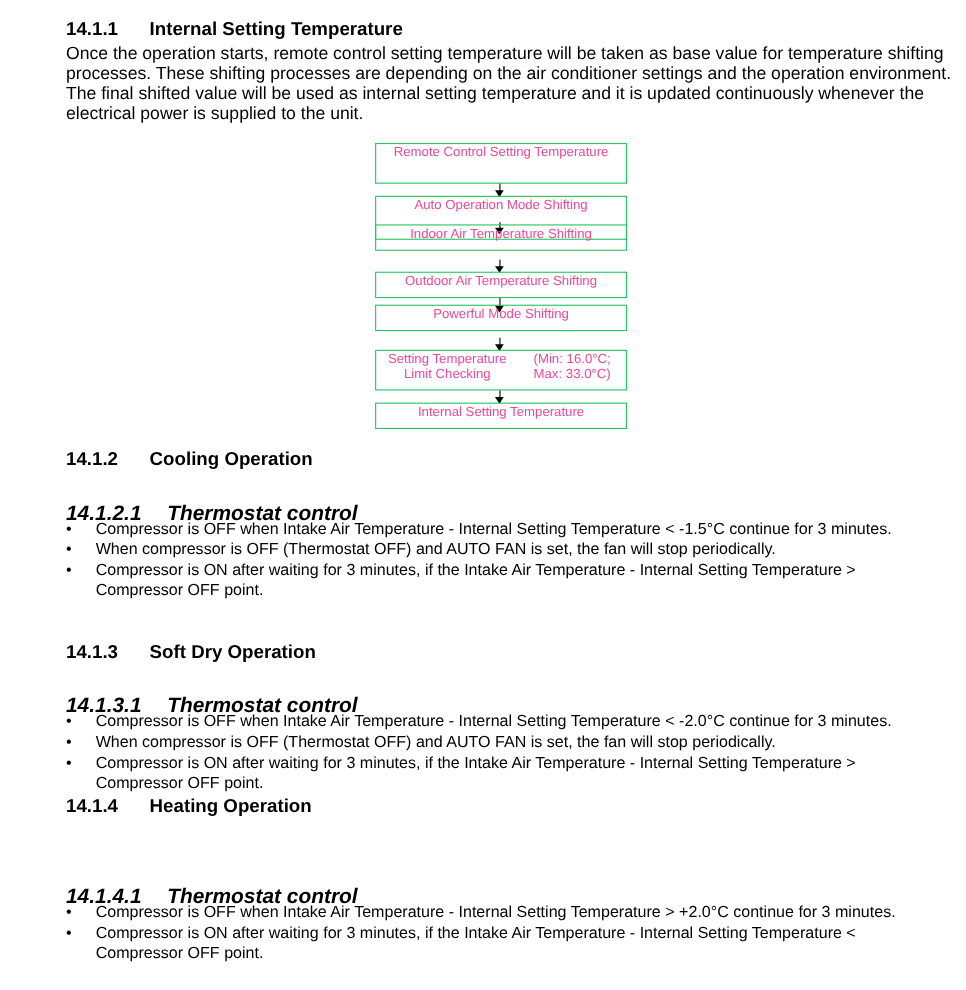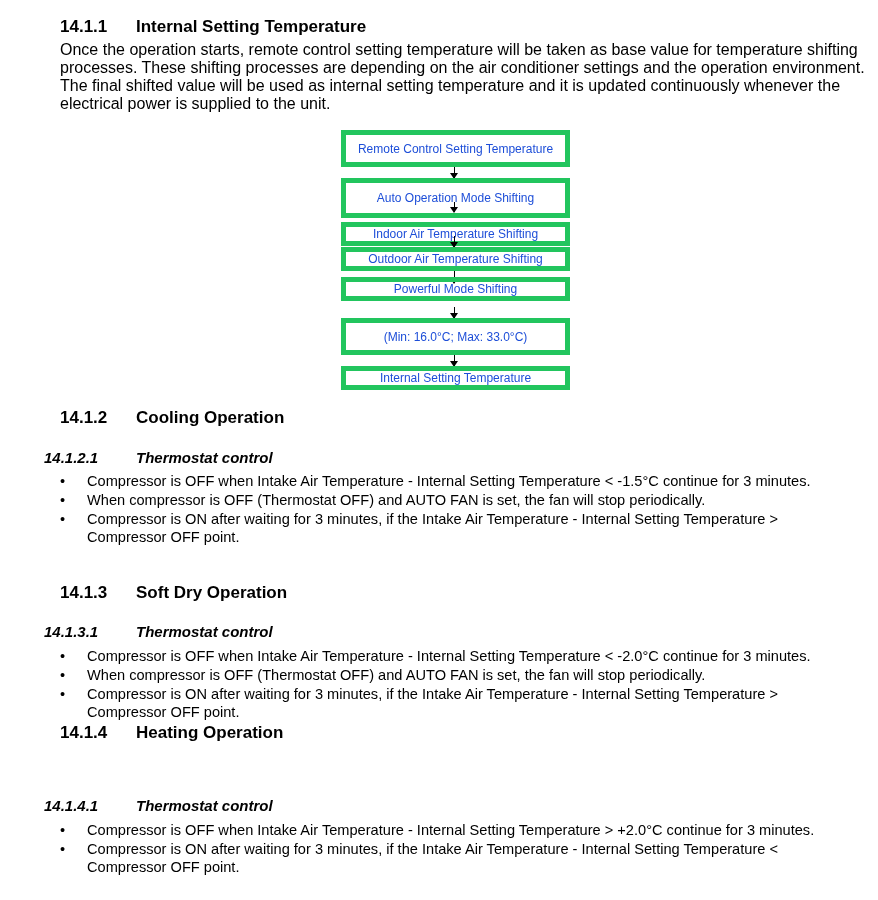--- a/index.html
+++ b/index.html
@@ -19,26 +19,27 @@
     position: absolute;
     left: 60px;
     font-weight: bold;
     font-size: 17px;
     line-height: 20px;
     white-space: nowrap;
   }
   .h2 .num { display: inline-block; width: 76px; }
   .h3 {
     position: absolute;
-    left: 44px;
+    left: 60px;
     font-weight: bold;
     font-style: italic;
-    font-size: 15px;
+    font-size: 19px;
     line-height: 20px;
     white-space: nowrap;
+    margin-top: 10px;
   }
   .h3 .num { display: inline-block; width: 92px; }
   .para {
     position: absolute;
     left: 60px;
     width: 800px;
     font-size: 16px;
     line-height: 18px;
   }
   .para .line { display: block; white-space: nowrap; }
@@ -66,30 +67,30 @@
   .flow {
     position: absolute;
     left: 341px;
     top: 130px;
     width: 229px;
   }
   .fbox {
     position: absolute;
     left: 0;
     width: 227px;
-    border: 5px solid #22c55e;
+    border: 1px solid #22c55e;
     font-size: 12px;
     line-height: 14px;
     text-align: center;
     display: flex;
-    flex-direction: column;
+    flex-direction: row;
     justify-content: center;
     box-sizing: border-box;
     width: 229px;
-    color: #1d4ed8;
+    color: #ec4899;
   }
   .arrow {
     position: absolute;
     left: 113px;
     width: 1px;
     background: #000;
   }
   .arrow::after {
     content: "";
     position: absolute;
@@ -120,36 +121,37 @@
   <div class="fbox" style="top:0px;height:37px;">
     <span>Remote Control Setting Temperature</span>
   </div>
   <div class="arrow" style="top:37px;height:11px;"></div>
 
   <div class="fbox" style="top:48px;height:40px;">
     <span>Auto Operation Mode Shifting</span>
   </div>
   <div class="arrow" style="top:72px;height:10px;"></div>
 
-  <div class="fbox" style="top:92px;height:24px;">
+  <div class="fbox" style="top:74px;height:24px;">
     <span>Indoor Air Temperature Shifting</span>
   </div>
   <div class="arrow" style="top:106px;height:11px;"></div>
 
   <div class="fbox" style="top:117px;height:24px;">
     <span>Outdoor Air Temperature Shifting</span>
   </div>
   <div class="arrow" style="top:141px;height:12px;"></div>
 
   <div class="fbox" style="top:147px;height:24px;">
     <span>Powerful Mode Shifting</span>
   </div>
   <div class="arrow" style="top:177px;height:11px;"></div>
 
   <div class="fbox" style="top:188px;height:37px;">
+    <span>Setting Temperature Limit Checking</span>
     <span>(Min: 16.0°C; Max: 33.0°C)</span>
   </div>
   <div class="arrow" style="top:225px;height:11px;"></div>
 
   <div class="fbox" style="top:236px;height:24px;">
     <span>Internal Setting Temperature</span>
   </div>
 </div>
 
 <div class="h2" style="top:408px;">

